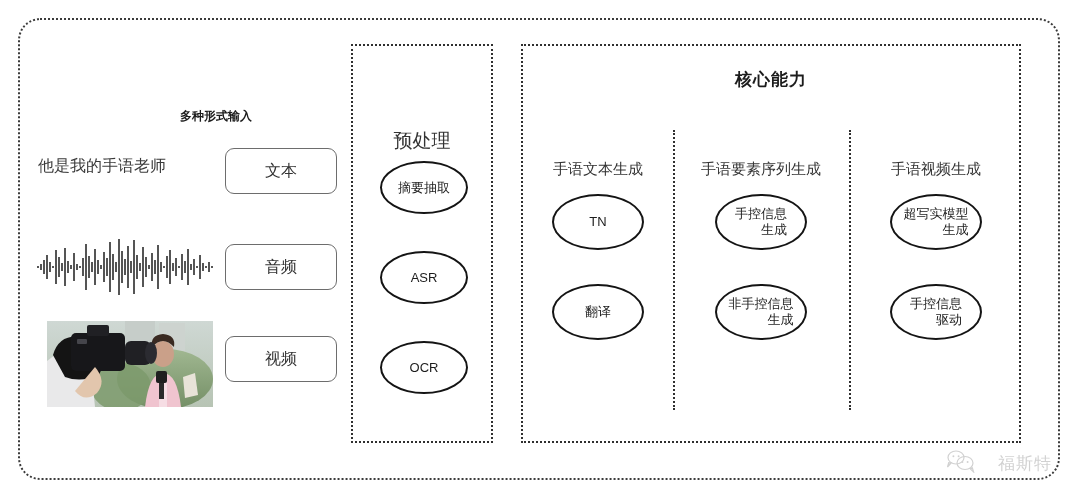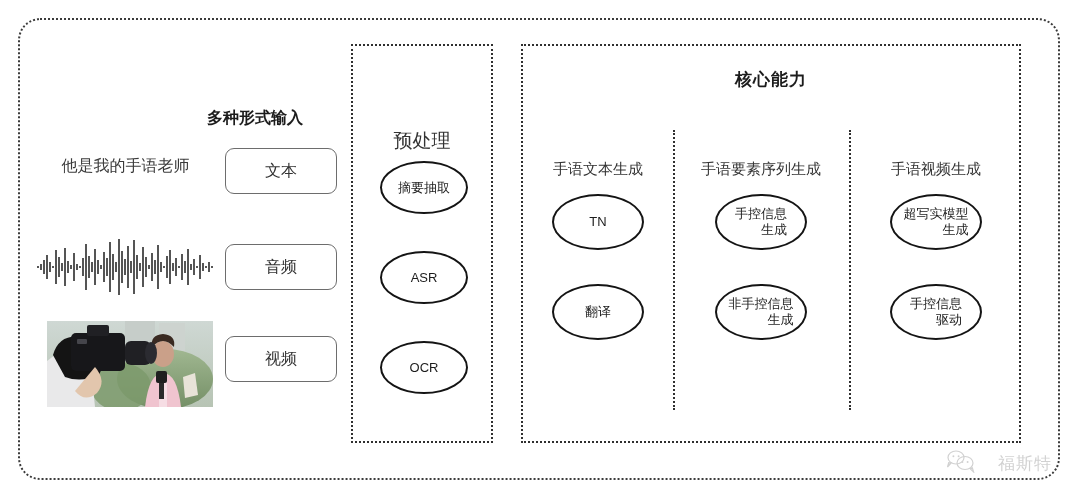--- a/index.html
+++ b/index.html
@@ -57,32 +57,31 @@
     left: 30px;
     top: 40px;
     width: 300px;
     height: 400px;
   }
   .multi-input-label {
     position: absolute;
     left: 150px;
     top: 68px;
     width: 150px;
-    text-align: center;
-    font-size: 16px;
+    text-align: left;
+    font-size: 12px;
     font-weight: bold;
     color: #1c1c1c;
     white-space: nowrap;
   }
   .sample-text {
     position: absolute;
     left: 8px;
     top: 116px;
     width: 175px;
-    text-align: center;
     font-size: 16px;
     color: #3a3a3a;
     white-space: nowrap;
   }
 
   
   .type-btn {
     position: absolute;
     left: 195px;
     width: 112px;

